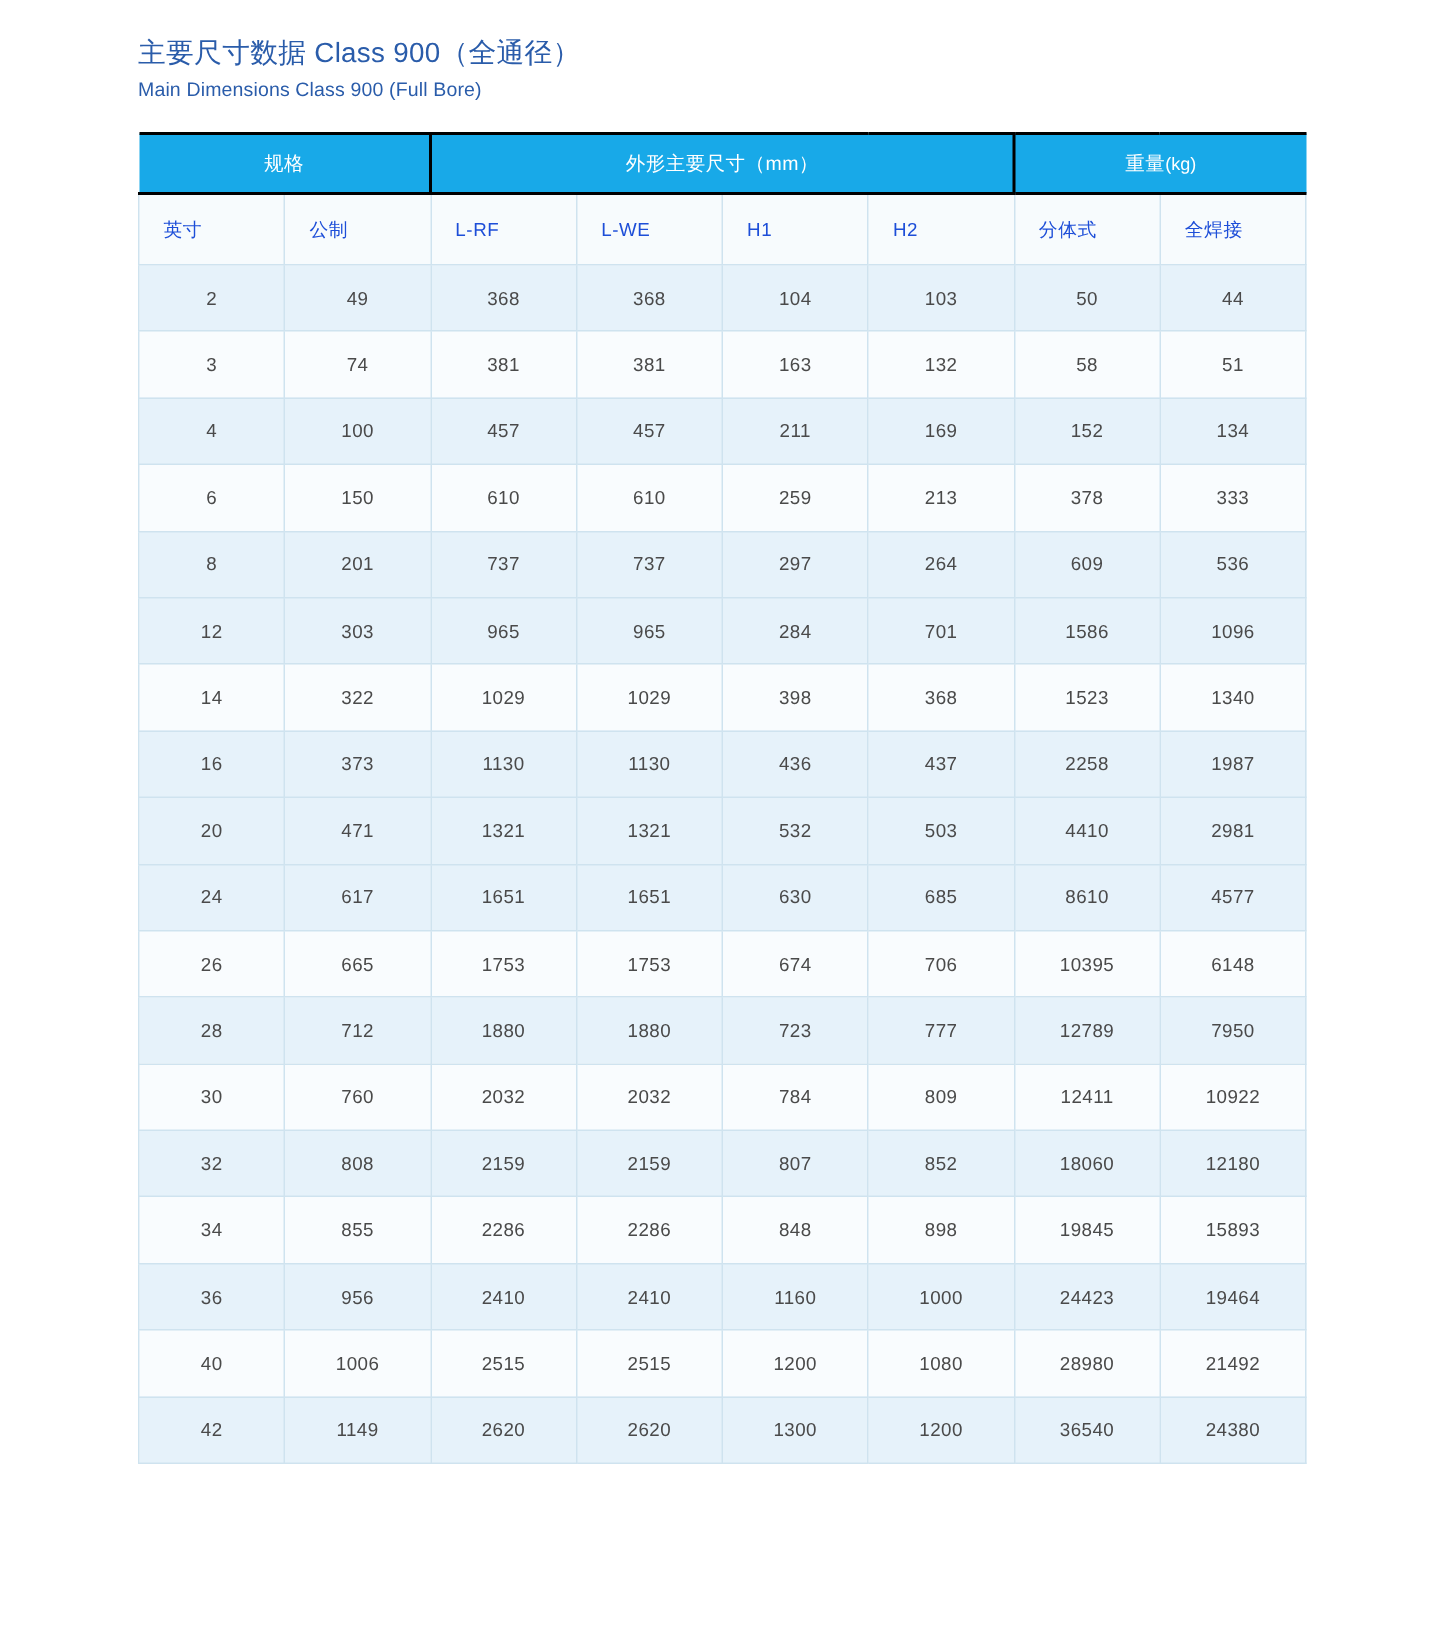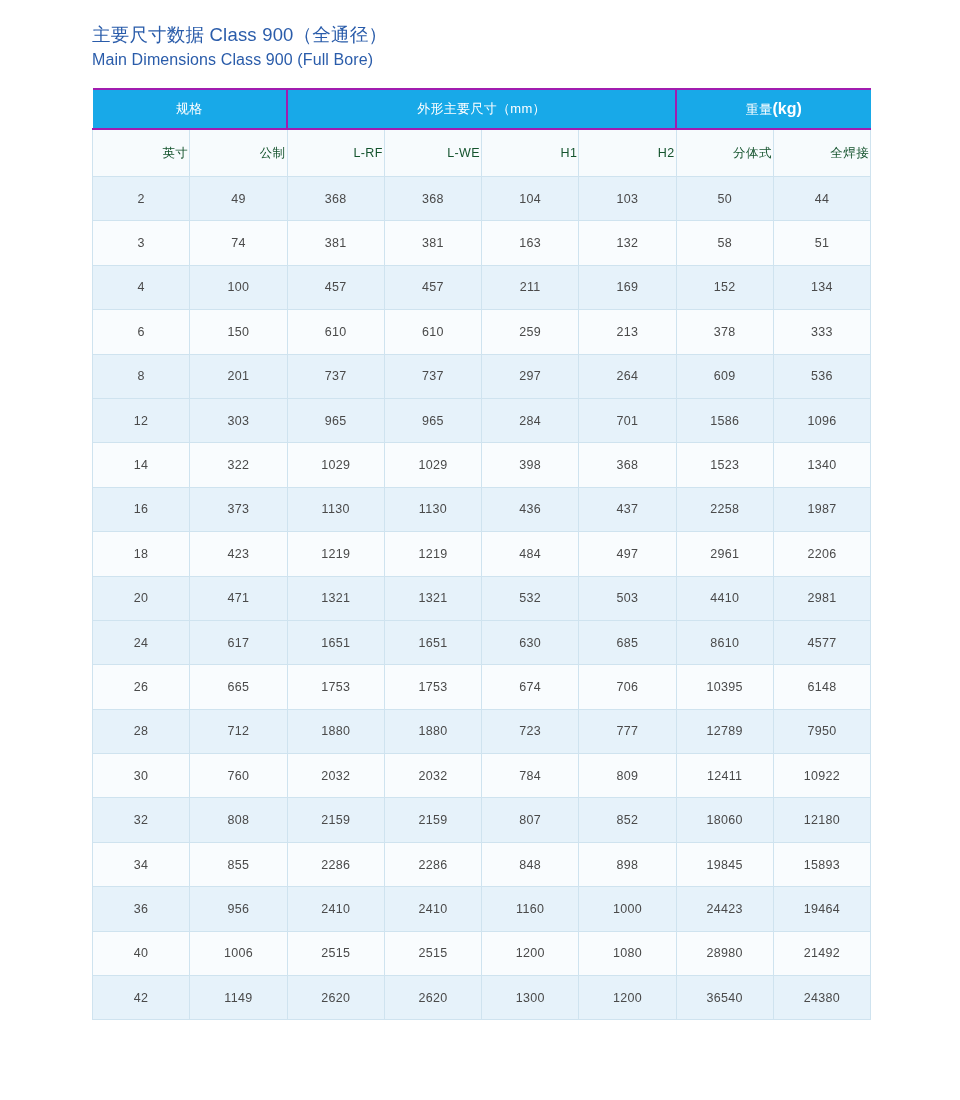--- a/index.html
+++ b/index.html
@@ -29,21 +29,21 @@
     width: 700px;
   }
   .title-cn {
     font-size: 18.5px;
     line-height: 25px;
     color: #2a5caa;
     letter-spacing: 0.2px;
     white-space: nowrap;
   }
   .title-en {
-    font-size: 16px;
+    font-size: 13px;
     line-height: 25px;
     color: #2a5caa;
     letter-spacing: 0.1px;
     white-space: nowrap;
   }
 
   
   .table-wrap {
     position: absolute;
     left: 92px;
@@ -59,38 +59,37 @@
 
   
   tr.group-head th {
     background: #18a9e8;
     color: #ffffff;
     height: 36px;
     font-size: 13px;
     font-weight: normal;
     text-align: center;
     vertical-align: middle;
-    border: 2px solid #a21caf;
+    border: 2px solid #000000;
     letter-spacing: 0.3px;
   }
   tr.group-head th:first-child { border-left: none; }
   tr.group-head th:last-child { border-right: none; }
   tr.group-head th .unit-small {
-    font-size: 16px;
+    font-size: 12px;
     letter-spacing: 0;
-    font-weight: bold;
   }
 
   
   tr.sub-head td {
     background: #f7fbfd;
-    color: #14532d;
+    color: #1d4ed8;
     height: 44px;
     font-size: 12.5px;
-    text-align: right;
+    text-align: left;
     vertical-align: middle;
     border: 1px solid #cfe3ef;
     letter-spacing: 0.4px;
     padding-left: 16px;
   }
 
   
   tbody.dims-body td {
     height: 41.4px;
     font-size: 12.5px;
@@ -216,30 +215,20 @@
           <tr class="odd">
             <td>16</td>
             <td>373</td>
             <td>1130</td>
             <td>1130</td>
             <td>436</td>
             <td>437</td>
             <td>2258</td>
             <td>1987</td>
           </tr>
-          <tr class="even">
-            <td>18</td>
-            <td>423</td>
-            <td>1219</td>
-            <td>1219</td>
-            <td>484</td>
-            <td>497</td>
-            <td>2961</td>
-            <td>2206</td>
-          </tr>
           <tr class="odd">
             <td>20</td>
             <td>471</td>
             <td>1321</td>
             <td>1321</td>
             <td>532</td>
             <td>503</td>
             <td>4410</td>
             <td>2981</td>
           </tr>

